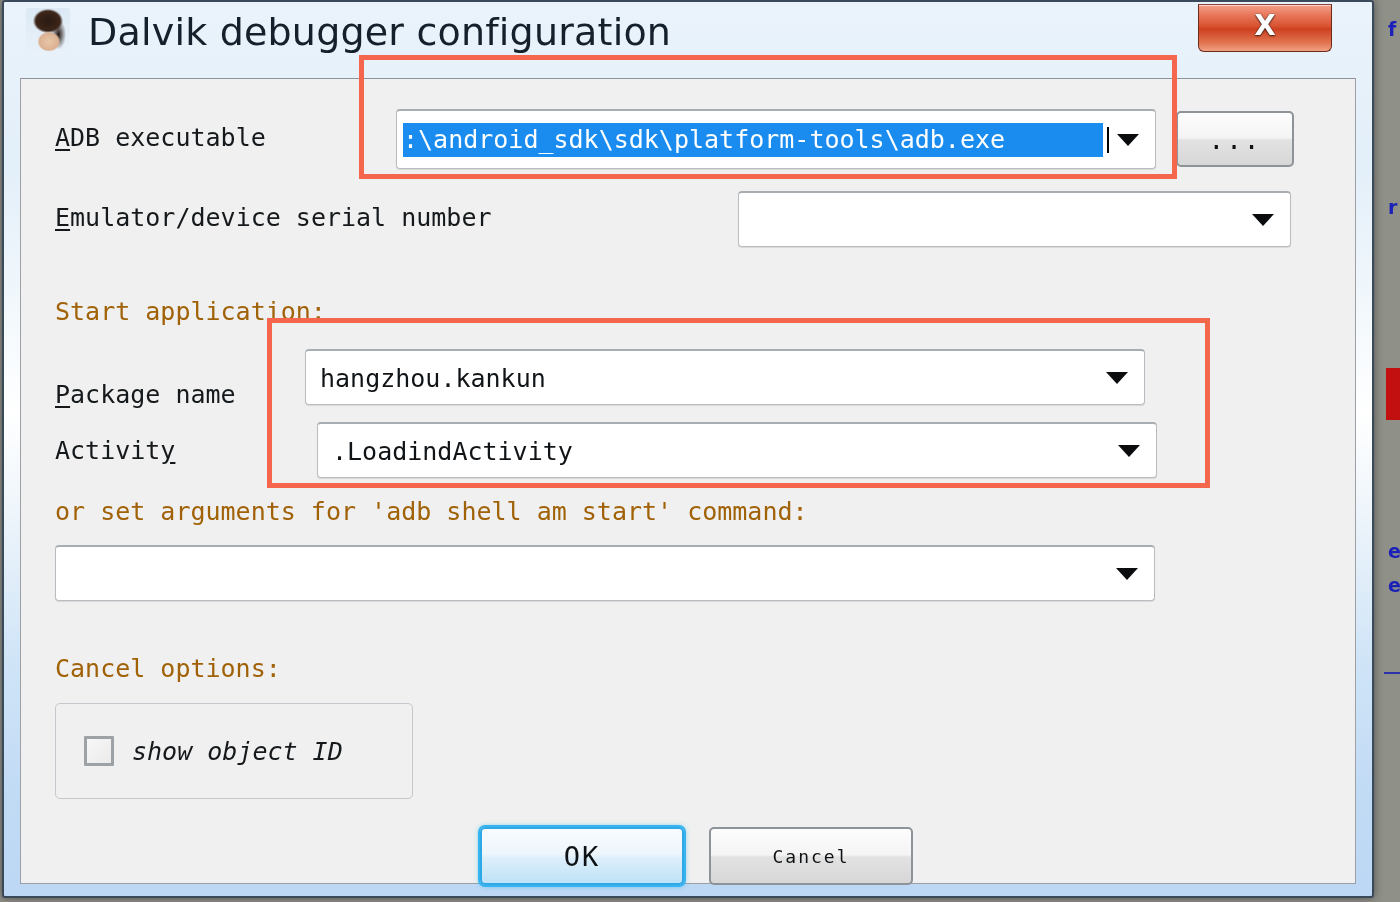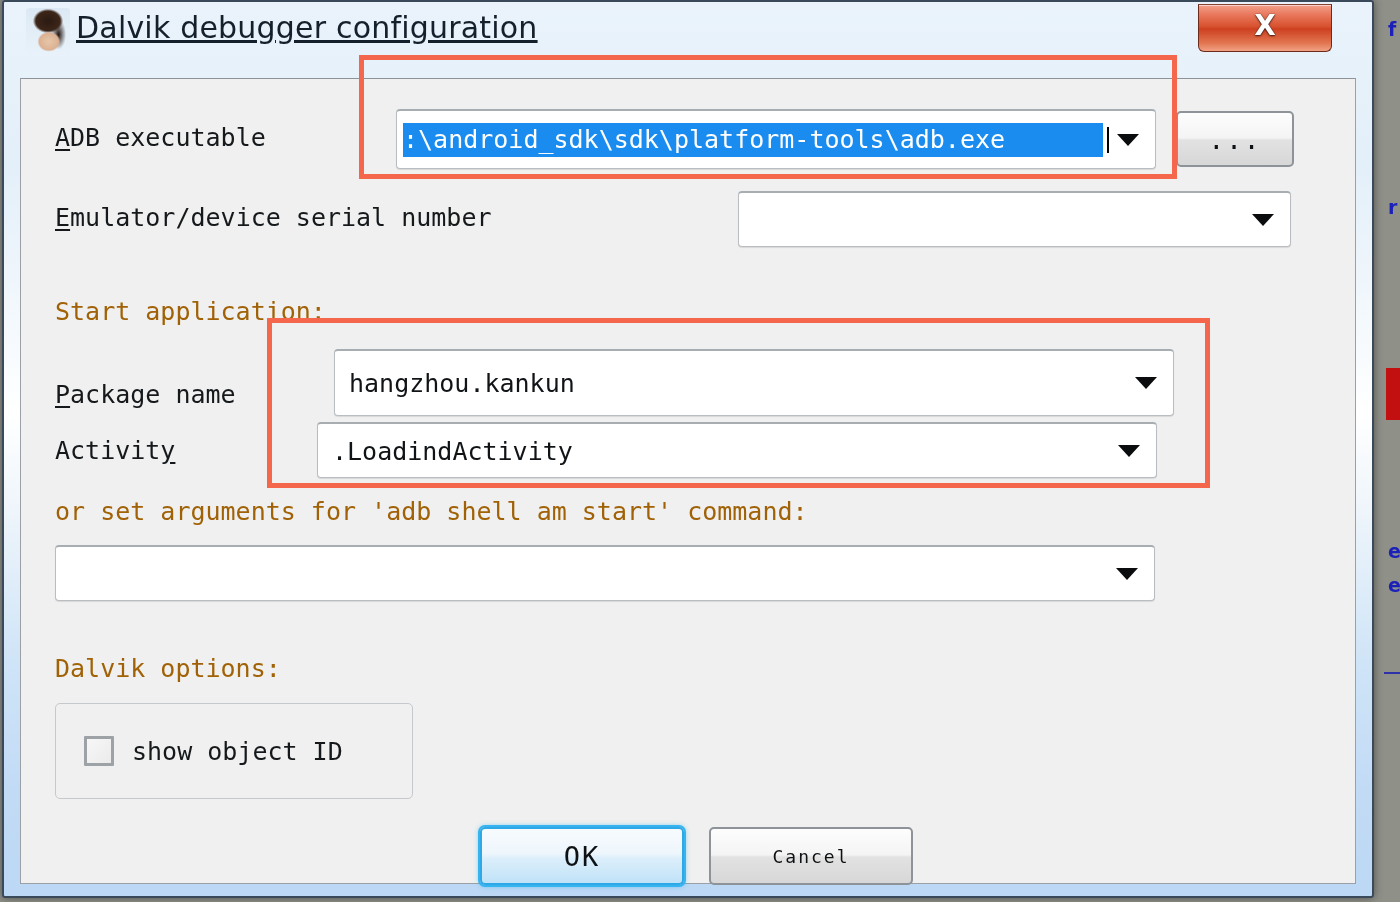--- a/index.html
+++ b/index.html
@@ -73,29 +73,28 @@
     border-radius: 3px;
     overflow: hidden;
     background:
       radial-gradient(ellipse 16px 14px at 52% 70%, #e8c6a8 0%, #dcb193 60%, rgba(220,177,147,0) 72%),
       radial-gradient(ellipse 21px 17px at 50% 27%, #2a1a12 0%, #3d2619 58%, rgba(61,38,25,0) 72%),
       radial-gradient(ellipse 10px 20px at 74% 55%, #241610 0%, rgba(36,22,16,0) 75%),
       linear-gradient(180deg,#dce9f4,#e9f2fa);
   }
   #window-title {
     position: absolute;
-    left: 72px;
+    left: 84px;
     top: 8px;
     font-family: "DejaVu Sans", "Liberation Sans", sans-serif;
-    font-size: 30px;
+    font-size: 38px;
     font-weight: 400;
     color: #14202c;
     letter-spacing: .2px;
     white-space: nowrap;
-    text-decoration: underline;
   }
   #close-button {
     position: absolute;
     right: 40px;
     top: 2px;
     width: 132px;
     height: 46px;
     border: 1px solid #6d2b1c;
     border-top-color: #8a4030;
     border-radius: 0 0 6px 6px;
@@ -241,20 +240,21 @@
   #display-options-group {
     position: absolute;
     left: 34px;
     top: 624px;
     width: 358px;
     height: 96px;
     background: #eff0ef;
     border: 1px solid #c5c9cd;
     border-radius: 5px;
     box-sizing: border-box;
+    font-style: italic;
   }
   #show-object-id-row {
     position: absolute;
     left: 28px;
     top: 50%;
     transform: translateY(-50%);
     display: flex;
     align-items: center;
     gap: 18px;
     cursor: pointer;
@@ -326,40 +326,40 @@
     <div class="combo" style="left:717px; top:112px; width:553px; height:56px;">
       <span class="combo-value"></span>
       <span class="combo-arrow"></span>
     </div>
 
     <div class="section-text" style="left:34px; top:218px;">Start application:</div>
 
     <div class="field-label" style="left:34px; top:284px;margin-top:17px;">
       <u>P</u>ackage name
     </div>
-    <div class="combo" style="left:313px; top:270px; width:840px; height:67px;">
+    <div class="combo" style="left:284px; top:270px; width:840px; height:56px;">
       <span class="combo-value">hangzhou.kankun</span>
       <span class="combo-arrow"></span>
     </div>
 
     <div class="field-label" style="left:34px; top:357px;">
       Activit<u>y</u>
     </div>
     <div class="combo" style="left:296px; top:343px; width:840px; height:56px;">
       <span class="combo-value">.LoadindActivity</span>
       <span class="combo-arrow"></span>
     </div>
 
     <div class="section-text" style="left:34px; top:418px;">or set arguments for 'adb shell am start' command:</div>
     <div class="combo" style="left:34px; top:466px; width:1100px; height:56px;">
       <span class="combo-value"></span>
       <span class="combo-arrow"></span>
     </div>
 
-    <div class="section-text" style="left:34px; top:575px;">Dalvik options:</div>
+    <div class="section-text" style="left:34px; top:575px;">Cancel options:</div>
 
     <div id="display-options-group">
       <div id="show-object-id-row">
         <span id="show-object-id-checkbox"></span>
         <span id="show-object-id-label">show object ID</span>
       </div>
     </div>
 
     <button class="btn" id="ok-button">OK</button>
     <button class="btn" id="cancel-button">Cancel</button>

